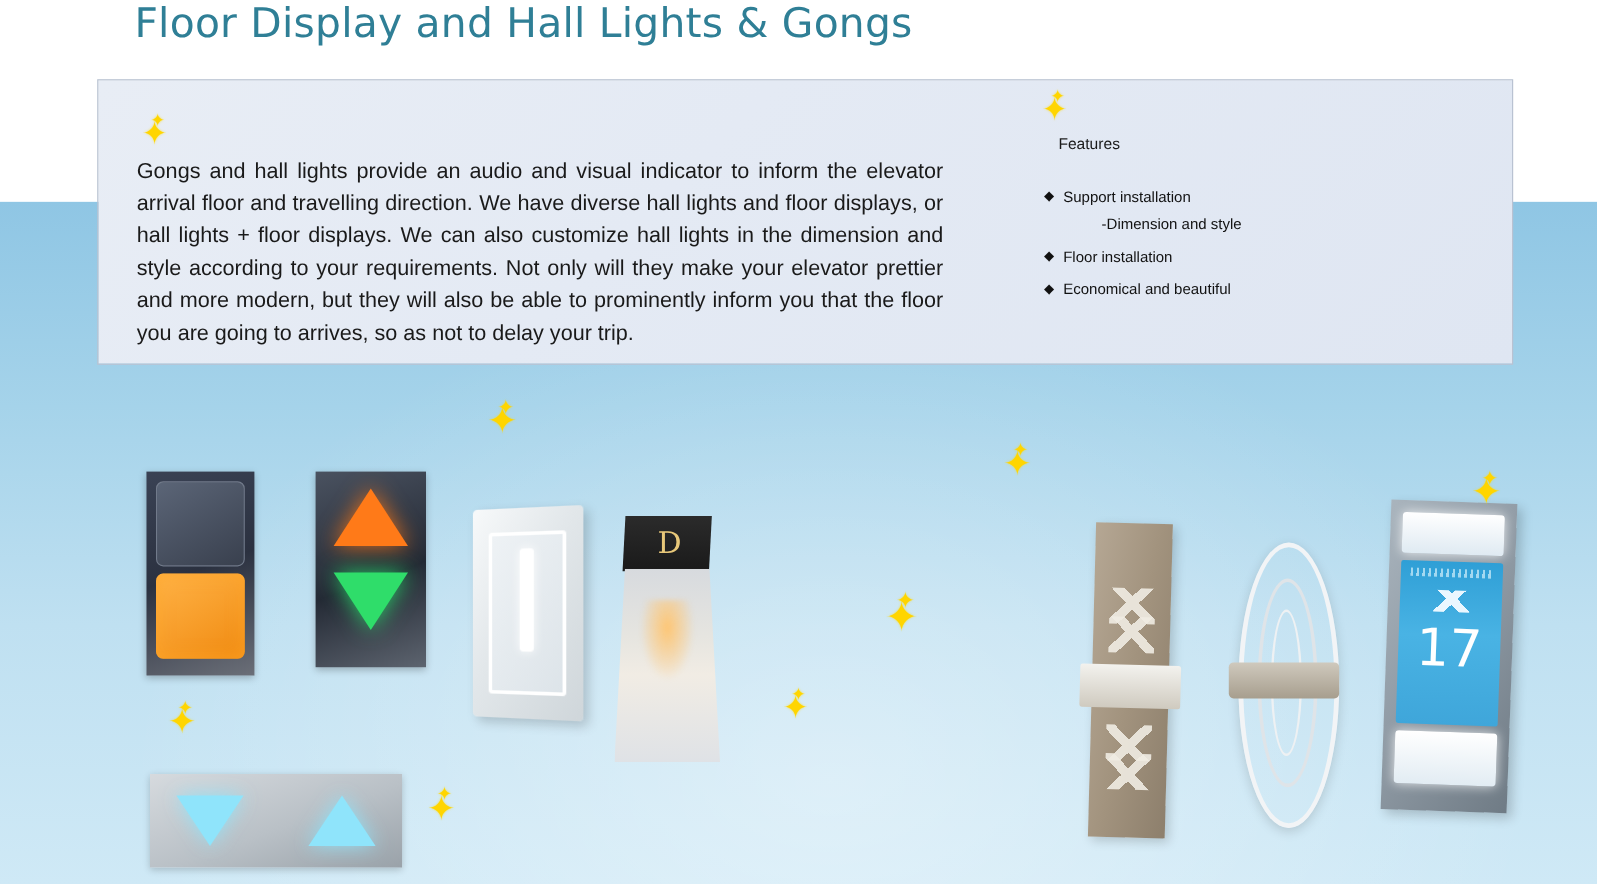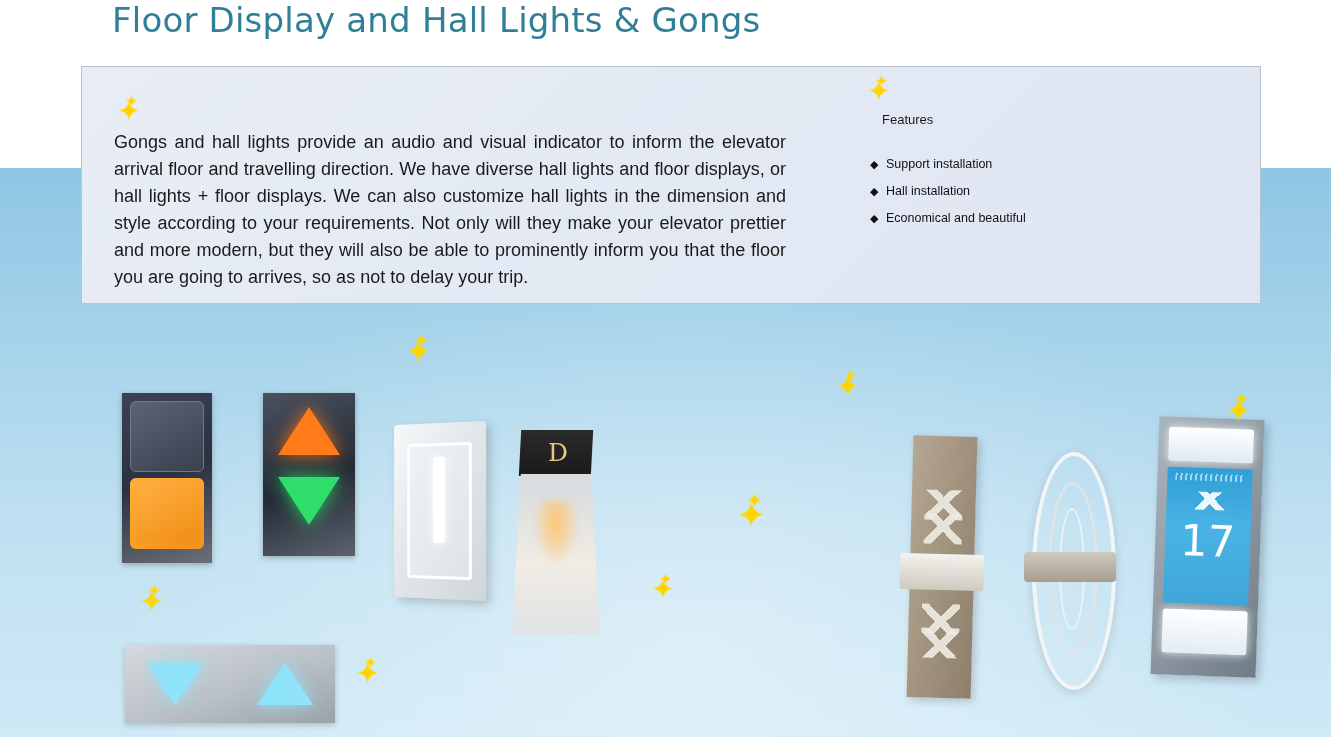--- a/index.html
+++ b/index.html
@@ -354,24 +354,25 @@
 
   <div class="body-text">Gongs and hall lights provide an audio and visual indicator to inform the elevator arrival floor and travelling direction. We have diverse hall lights and floor displays, or hall lights + floor displays. We can also customize hall lights in the dimension and style according to your requirements. Not only will they make your elevator prettier and more modern, but they will also be able to prominently inform you that the floor you are going to arrives, so as not to delay your trip.</div>
 
   <div class="features-title">Features</div>
 
   <div class="feature-list">
     <div class="feature-row">
       <span class="feature-bullet">◆</span>
       <span class="feature-label">Support installation</span>
     </div>
+    <div class="feature-sub">-Dimension and style</div>
 
     <div class="feature-row">
       <span class="feature-bullet">◆</span>
-      <span class="feature-label">Hall installation</span>
+      <span class="feature-label">Floor installation</span>
     </div>
 
     <div class="feature-row">
       <span class="feature-bullet">◆</span>
       <span class="feature-label">Economical and beautiful</span>
     </div>
   </div>
 </div>
 
 <div class="prod p1">

